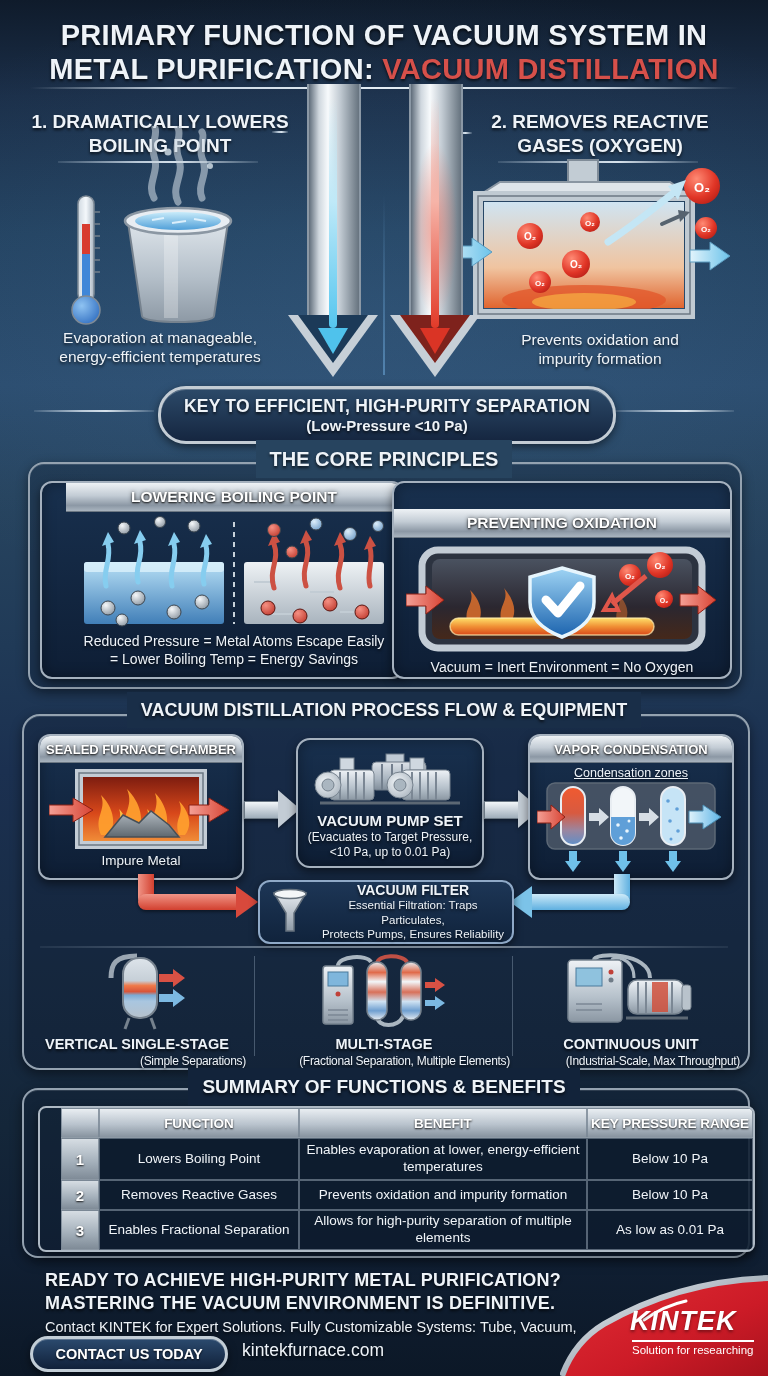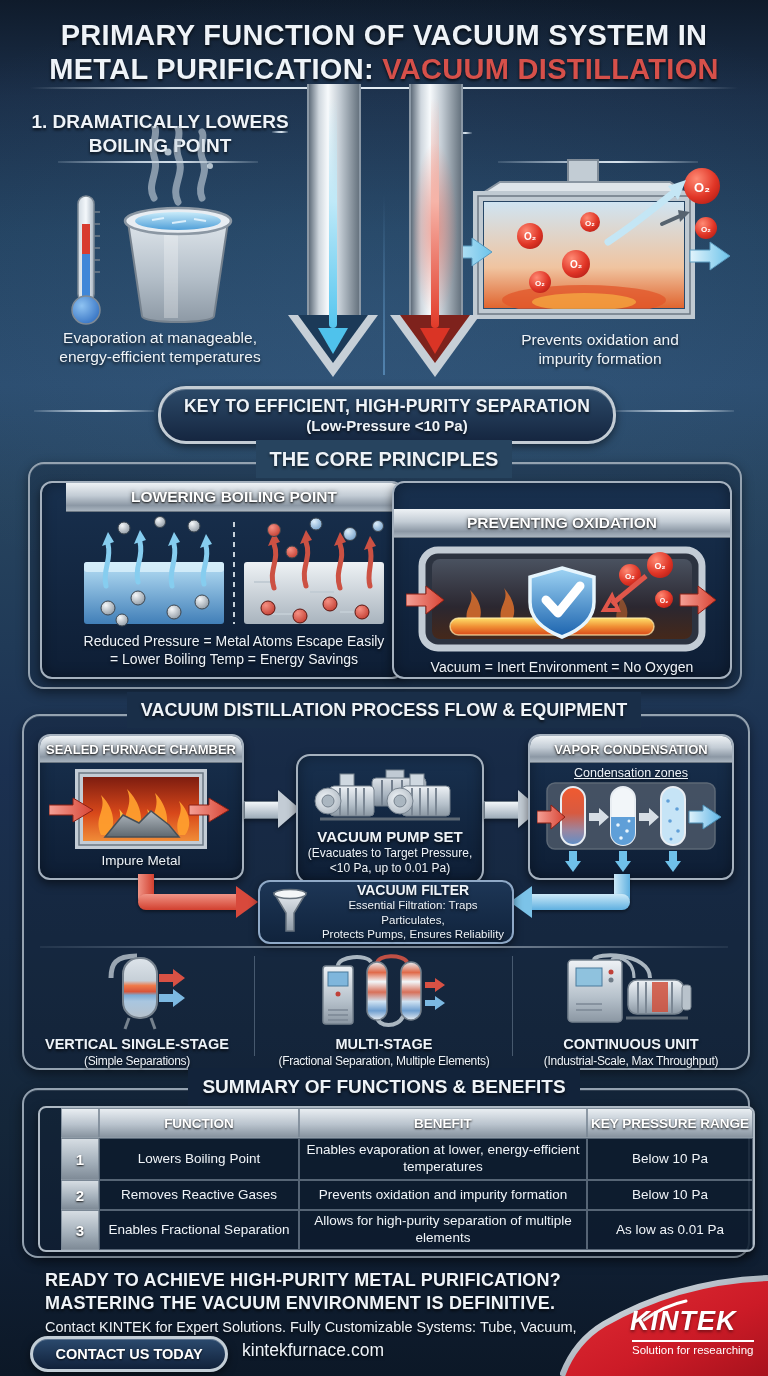--- a/index.html
+++ b/index.html
@@ -60,21 +60,21 @@
   .td{background:rgba(13,27,46,.88);display:flex;align-items:center;justify-content:center;
     font-size:13.5px;color:#f0f4f8;text-align:center;border:1px solid rgba(175,190,205,.45);
     padding:2px 6px;line-height:1.25;}
   .cta{position:absolute;display:flex;align-items:center;justify-content:center;
     border:3px solid #c2cdd6;border-radius:18px;cursor:pointer;
     background:linear-gradient(180deg,#2b4a6e 0%,#11213a 100%);
     font-weight:bold;font-size:14.5px;color:#fff;text-shadow:0 1px 2px rgba(0,0,0,.8);
     box-shadow:0 3px 8px rgba(0,0,0,.5), inset 0 1px 0 rgba(255,255,255,.25);}
   .equip{position:absolute;text-align:center;}
   .equip .nm{font-weight:bold;font-size:14.5px;margin-top:2px;}
-  .equip .dt{font-size:12px;letter-spacing:-0.3px;margin-top:2px;}
+  .equip .dt{font-size:12px;letter-spacing:-0.3px;margin-top:2px;text-align:right;}
 </style>
 </head>
 <body>
 
 <div class="canvas">
 
   <div class="abs ctr ts" style="left:0;top:18px;width:768px;font-size:29px;font-weight:bold;line-height:1.18;letter-spacing:.3px;">
     <div>PRIMARY FUNCTION OF VACUUM SYSTEM IN</div>
     <div>
       <span>METAL PURIFICATION:</span>
@@ -163,20 +163,24 @@
         <line x1="60" y1="97" x2="74" y2="95"></line>
         <line x1="82" y1="93" x2="94" y2="95"></line>
     </g>
   </svg>
 
   <div class="abs ctr ts" style="left:30px;top:328px;width:260px;font-size:15.5px;line-height:1.25;">
     <div>Evaporation at manageable,</div>
     <div>energy-efficient temperatures</div>
   </div>
 
+  <div class="abs ctr ts" style="left:472px;top:110px;width:256px;font-size:19px;font-weight:bold;line-height:1.25;">
+    <div>2. REMOVES REACTIVE</div>
+    <div>GASES (OXYGEN)</div>
+  </div>
   <div class="abs hline-solid" style="left:498px;top:161px;width:200px;"></div>
   <div class="abs hline-solid" style="left:456px;top:132px;width:16px;"></div>
 
   <svg class="abs" style="left:438px;top:158px;" width="294" height="172" viewBox="0 0 294 172">
     <defs>
       <linearGradient id="gChIn" x1="0" y1="0" x2="0" y2="1">
           <stop offset="0" stop-color="#cfe4f2"></stop>
           <stop offset=".62" stop-color="#f0c4a0"></stop>
           <stop offset="1" stop-color="#e0652f"></stop>
         </linearGradient>
@@ -420,21 +424,21 @@
       <polygon points="140,40 160,40 160,33 180,45 160,57 160,50 140,50" fill="url(#gRArr)" stroke="#8c2014" stroke-width="1"></polygon>
     </svg>
     <div class="ctr ts" style="font-size:13.5px;margin-top:2px;">Impure Metal</div>
   </div>
 
   <div class="flow-arrow" style="left:244px;top:790px;">
     <div class="fa-shaft"></div>
       <div class="fa-head"></div>
   </div>
 
-  <div class="card" style="left:296px;top:738px;width:184px;height:126px;border-radius:14px;margin-top:16px;">
+  <div class="card" style="left:296px;top:738px;width:184px;height:126px;border-radius:14px;">
     <svg width="152" height="62" viewBox="0 0 152 62" style="display:block;margin:6px auto 0;">
       <defs>
         <linearGradient id="gPump" x1="0" y1="0" x2="0" y2="1">
             <stop offset="0" stop-color="#eef2f6"></stop>
             <stop offset=".6" stop-color="#b6c1cb"></stop>
             <stop offset="1" stop-color="#8b97a3"></stop>
           </linearGradient>
         <radialGradient id="gCap" cx=".4" cy=".4" r=".9">
             <stop offset="0" stop-color="#f2f6f9"></stop>
             <stop offset="1" stop-color="#97a3af"></stop>

